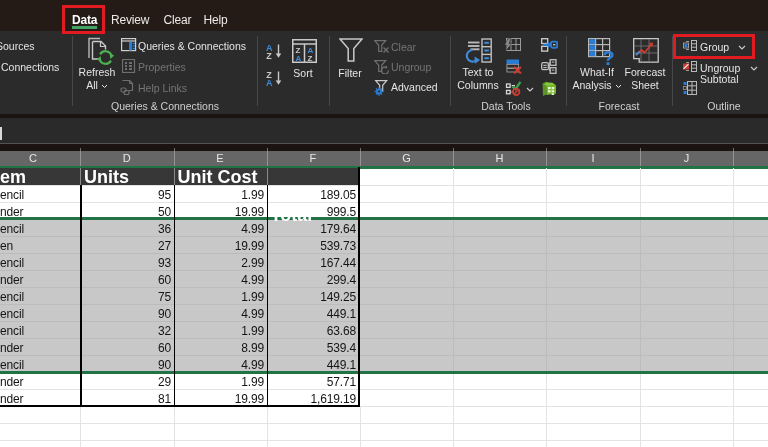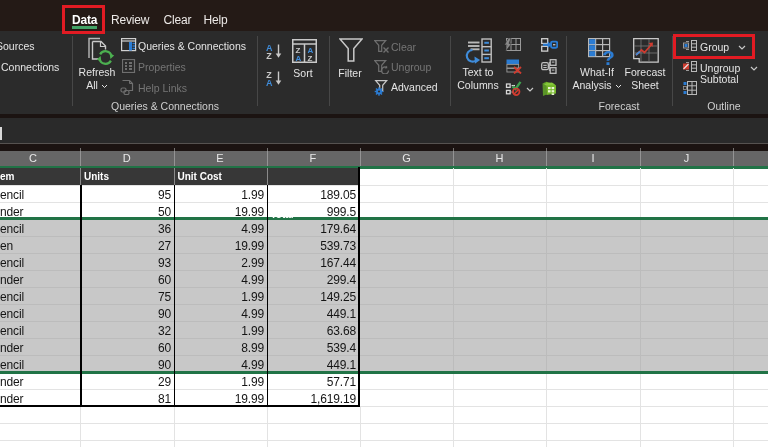--- a/index.html
+++ b/index.html
@@ -10,38 +10,39 @@
 .sep{position:absolute;top:36px;height:70px;width:1px;background:#474747;}
 .btxt{position:absolute;color:#e4e4e4;font-size:10.5px;text-align:center;line-height:13px;}
 .gtxt{color:#757575;}
 .colhead{position:absolute;top:151px;height:15px;line-height:15px;font-size:11px;color:#e8e8e8;text-align:center;}
 .hsep{position:absolute;top:151px;height:15px;width:1px;background:#949494;}
 .gl{position:absolute;background:#e3e3e3;}
 .ggl{position:absolute;background:#bcbcbc;}
 .blkv{position:absolute;background:#000;width:1.5px;}
 .cell{position:absolute;height:17px;line-height:20px;font-size:12px;letter-spacing:-0.15px;color:#151515;}
 .num{text-align:right;}
-.th{position:absolute;top:168px;height:17px;line-height:18px;font-size:10px;font-weight:bold;color:#fff;}
+.th{position:absolute;top:168px;height:17px;line-height:18px;font-size:18px;font-weight:bold;color:#fff;}
 </style>
 </head>
 <body>
 <div id="root">
 
   <div class="ab" style="left:0;top:0;width:768px;height:31px;background:#241a16;"></div>
   <div class="tabtxt" style="left:72px;font-weight:bold;color:#fff;">Data</div>
   <div class="ab" style="left:72px;top:26.3px;width:25px;height:2.6px;background:#43a367;z-index:31;"></div>
   <div class="tabtxt" style="left:111px;">Review</div>
   <div class="tabtxt" style="left:163.5px;">Clear</div>
   <div class="tabtxt" style="left:203.5px;">Help</div>
 
   <div class="ab" style="left:61.9px;top:4.9px;width:37.6px;height:23.2px;border:3.2px solid #e21b23;z-index:30;"></div>
 
   <div class="ab" style="left:0;top:31px;width:768px;height:83px;background:#2b2b2b;"></div>
 
   <div class="glabel" style="left:95px;width:140px;">Queries &amp; Connections</div>
+  <div class="glabel" style="left:446px;width:120px;">Data Tools</div>
   <div class="glabel" style="left:569px;width:100px;">Forecast</div>
   <div class="glabel" style="left:674px;width:100px;">Outline</div>
 
   <div class="sep" style="left:72px;"></div>
   <div class="sep" style="left:257px;"></div>
   <div class="sep" style="left:329px;"></div>
   <div class="sep" style="left:450px;"></div>
   <div class="sep" style="left:566px;"></div>
   <div class="sep" style="left:672px;"></div>
 

